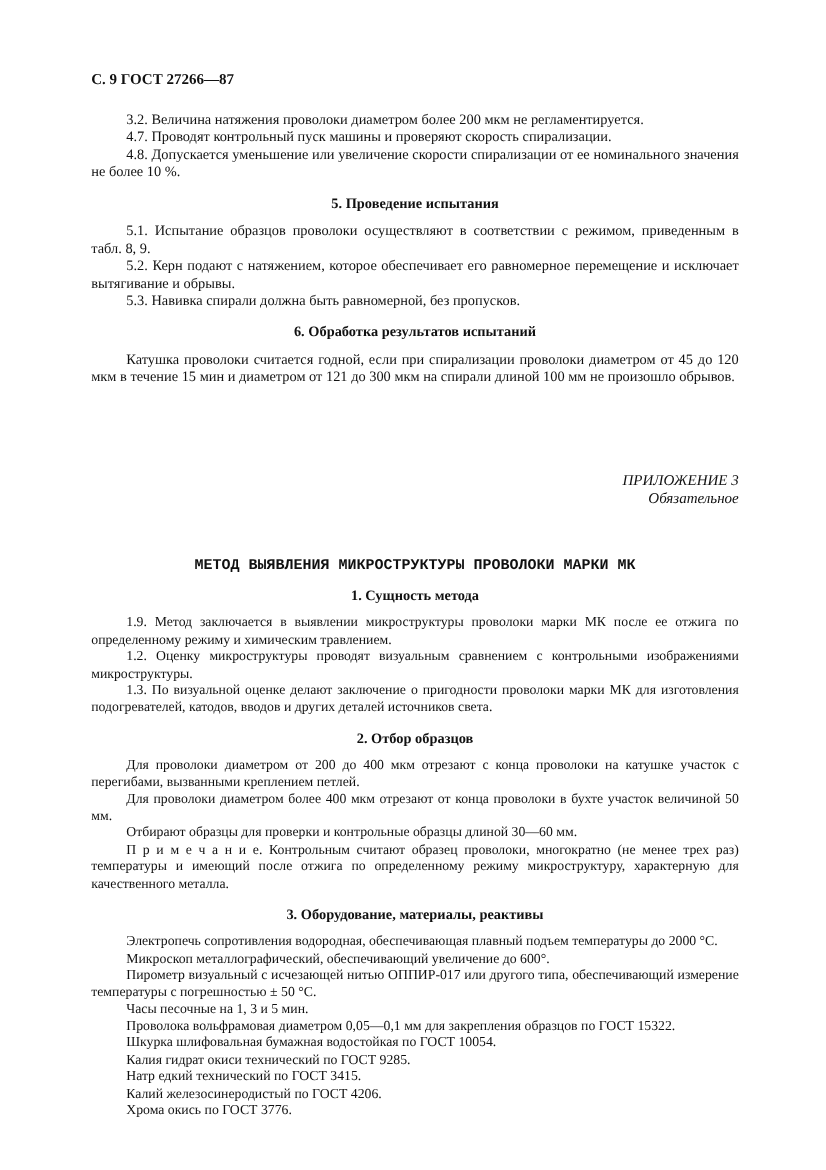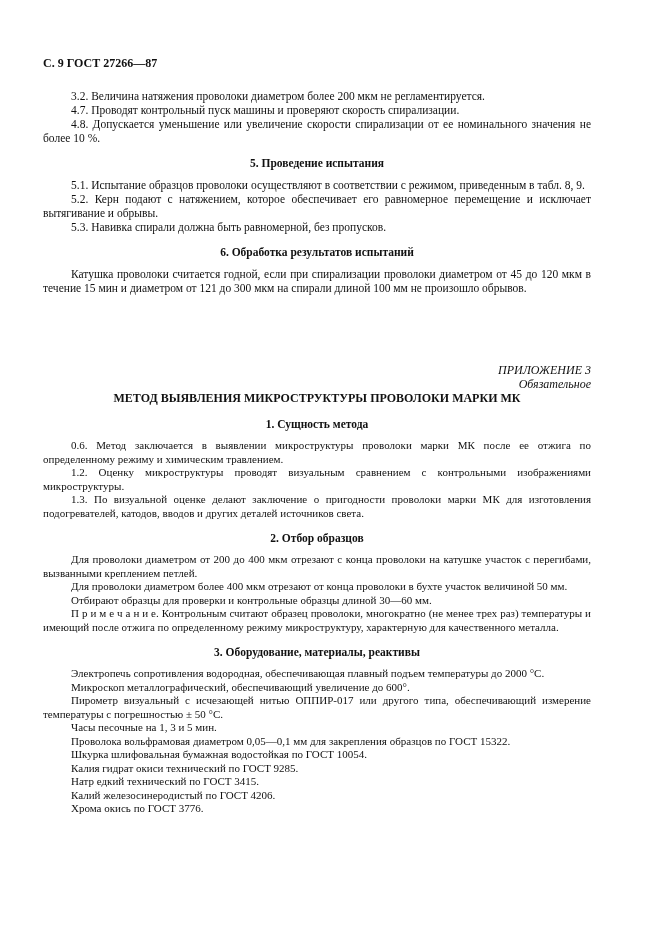--- a/index.html
+++ b/index.html
@@ -11,21 +11,21 @@
     width: 661px;
     height: 936px;
     overflow: hidden;
     font-family: "Liberation Serif", "DejaVu Serif", serif;
     color: #111111;
   }
   .page {
     box-sizing: border-box;
     width: 661px;
     height: 936px;
-    padding: 56px 70px 40px 43px;
+    padding: 56px 70px 40px 73px;
     background: #ffffff;
   }
   .doc-header {
     font-weight: bold;
     font-size: 12px;
     margin-bottom: 18px;
   }
   .para {
     font-size: 11.5px;
     line-height: 14px;
@@ -47,21 +47,23 @@
     text-align: right;
     font-style: italic;
     font-size: 12px;
     line-height: 14px;
     margin-top: 68px;
   }
   .appendix-title {
     font-weight: bold;
     font-size: 12px;
     text-align: center;
+    margin-top: 40px;
     margin-bottom: 4px;
+    font-family: Liberation Mono, monospace;
   }
 </style>
 </head>
 <body>
 
 <div class="page">
 
   <div class="doc-header">С. 9 ГОСТ 27266—87</div>
 
   <p class="para">3.2. Величина натяжения проволоки диаметром более 200 мкм не регламентируется.</p>
@@ -80,21 +82,21 @@
 
   <div class="appendix-label-block">
     <div>ПРИЛОЖЕНИЕ 3</div>
     <div>Обязательное</div>
   </div>
 
   <div class="appendix-title">МЕТОД ВЫЯВЛЕНИЯ МИКРОСТРУКТУРЫ ПРОВОЛОКИ МАРКИ МК</div>
 
   <div class="sec-title">1. Сущность метода</div>
 
-  <p class="para small">0.6. Метод заключается в выявлении микроструктуры проволоки марки МК после ее отжига по определенному режиму и химическим травлением.</p>
+  <p class="para small">1.9. Метод заключается в выявлении микроструктуры проволоки марки МК после ее отжига по определенному режиму и химическим травлением.</p>
   <p class="para small">1.2. Оценку микроструктуры проводят визуальным сравнением с контрольными изображениями микроструктуры.</p>
   <p class="para small">1.3. По визуальной оценке делают заключение о пригодности проволоки марки МК для изготовления подогревателей, катодов, вводов и других деталей источников света.</p>
 
   <div class="sec-title">2. Отбор образцов</div>
 
   <p class="para small">Для проволоки диаметром от 200 до 400 мкм отрезают с конца проволоки на катушке участок с перегибами, вызванными креплением петлей.</p>
   <p class="para small">Для проволоки диаметром более 400 мкм отрезают от конца проволоки в бухте участок величиной 50 мм.</p>
   <p class="para small">Отбирают образцы для проверки и контрольные образцы длиной 30—60 мм.</p>
   <p class="para small">П р и м е ч а н и е. Контрольным считают образец проволоки, многократно (не менее трех раз) температуры и имеющий после отжига по определенному режиму микроструктуру, характерную для качественного металла.</p>
 

